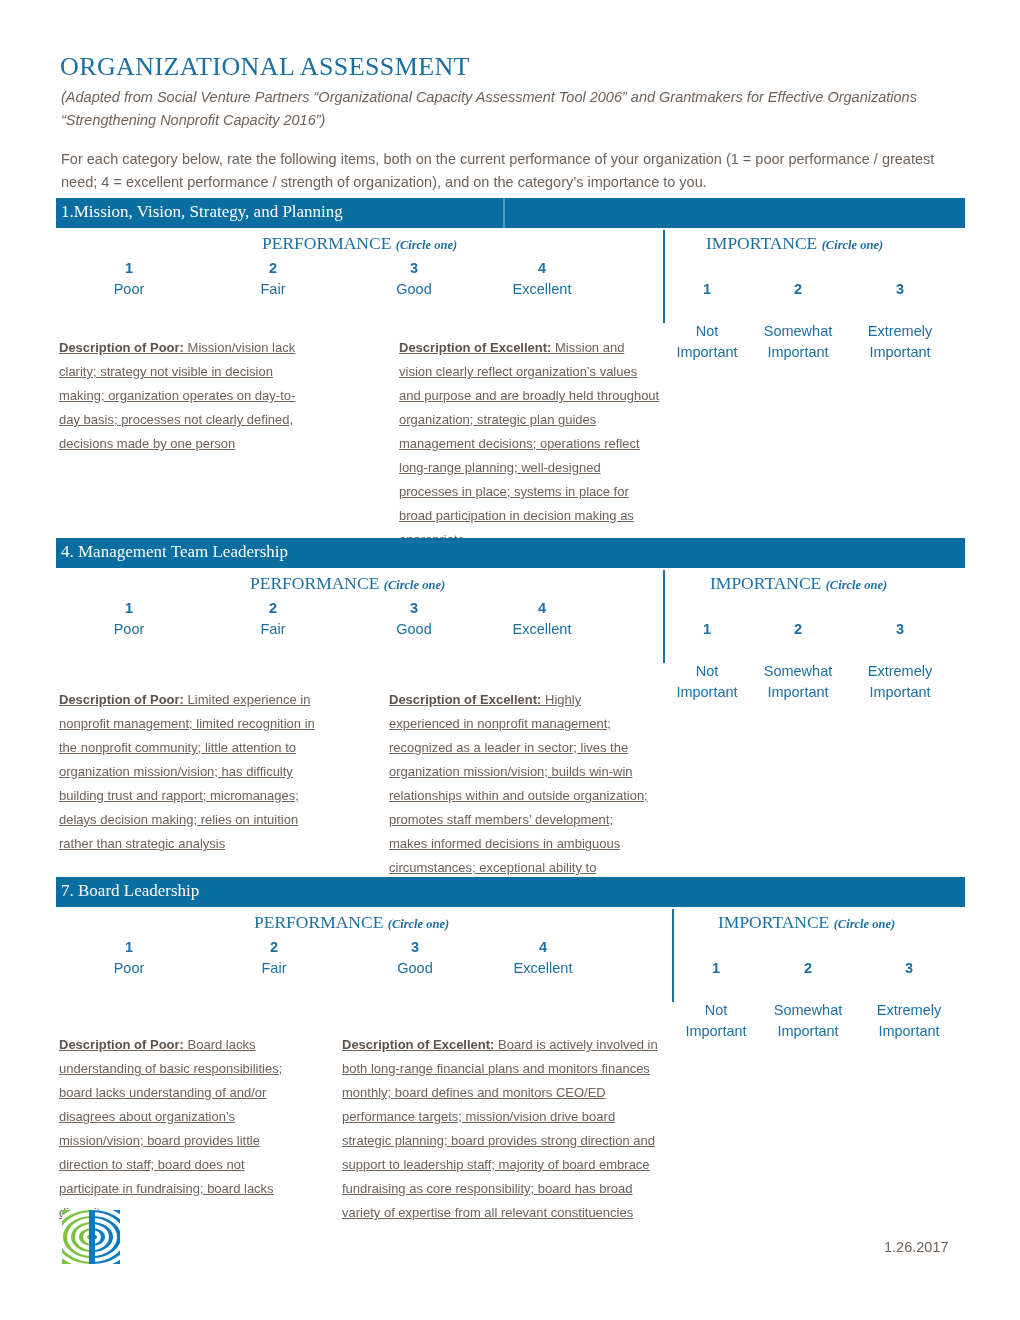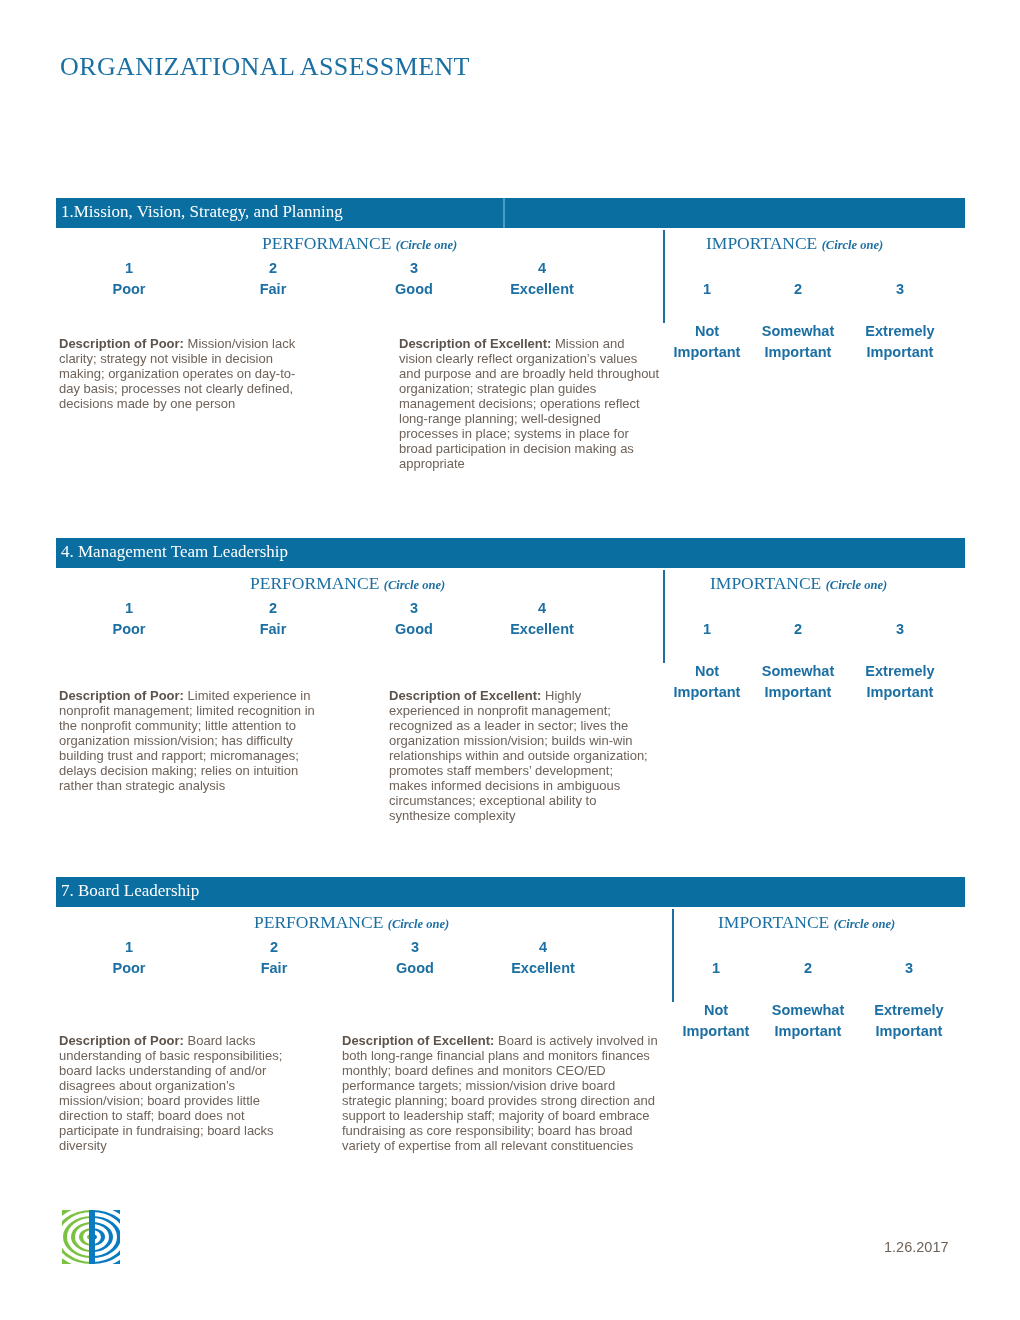--- a/index.html
+++ b/index.html
@@ -106,28 +106,29 @@
 
   .scale-col {
     position: absolute;
     text-align: center;
     color: #1B6FA3;
     font-size: 14.5px;
     line-height: 21px;
     white-space: nowrap;
   }
   .scale-col .num { display: block; font-weight: bold; font-size: 14.5px; }
-  .scale-col .lab { display: block; font-weight: bold; }
+  .scale-col .lab { display: block; }
 
   
   .desc {
     position: absolute;
     font-size: 13px;
-    line-height: 15px;
+    line-height: 24px;
     color: #6E6259;
+    text-decoration: underline;
   }
   .desc b { color: #5E534B; font-weight: bold; }
 
   
   .logo-mark {
     position: absolute;
     left: 62px;
     top: 1210px;
     width: 58px;
     height: 54px;
@@ -162,20 +163,22 @@
     font-size: 14.5px;
     color: #6E6259;
   }
 </style>
 </head>
 <body>
 
 <div class="page">
 
   <div class="doc-title">ORGANIZATIONAL ASSESSMENT</div>
+  <div class="doc-subtitle">(Adapted from Social Venture Partners “Organizational Capacity Assessment Tool 2006” and Grantmakers for Effective Organizations “Strengthening Nonprofit Capacity 2016”)</div>
+  <div class="intro">For each category below, rate the following items, both on the current performance of your organization (1 = poor performance / greatest need; 4 = excellent performance / strength of organization), and on the category’s importance to you.</div>
 
   <div class="section" style="top:198px;">
     <div class="section-bar">
       <div class="section-bar-split"></div>
       <div class="section-title">1.Mission, Vision, Strategy, and Planning</div>
     </div>
 
     <div class="scale">
       <div class="divider" style="left:663px; top:2px; height:93px;"></div>
 

